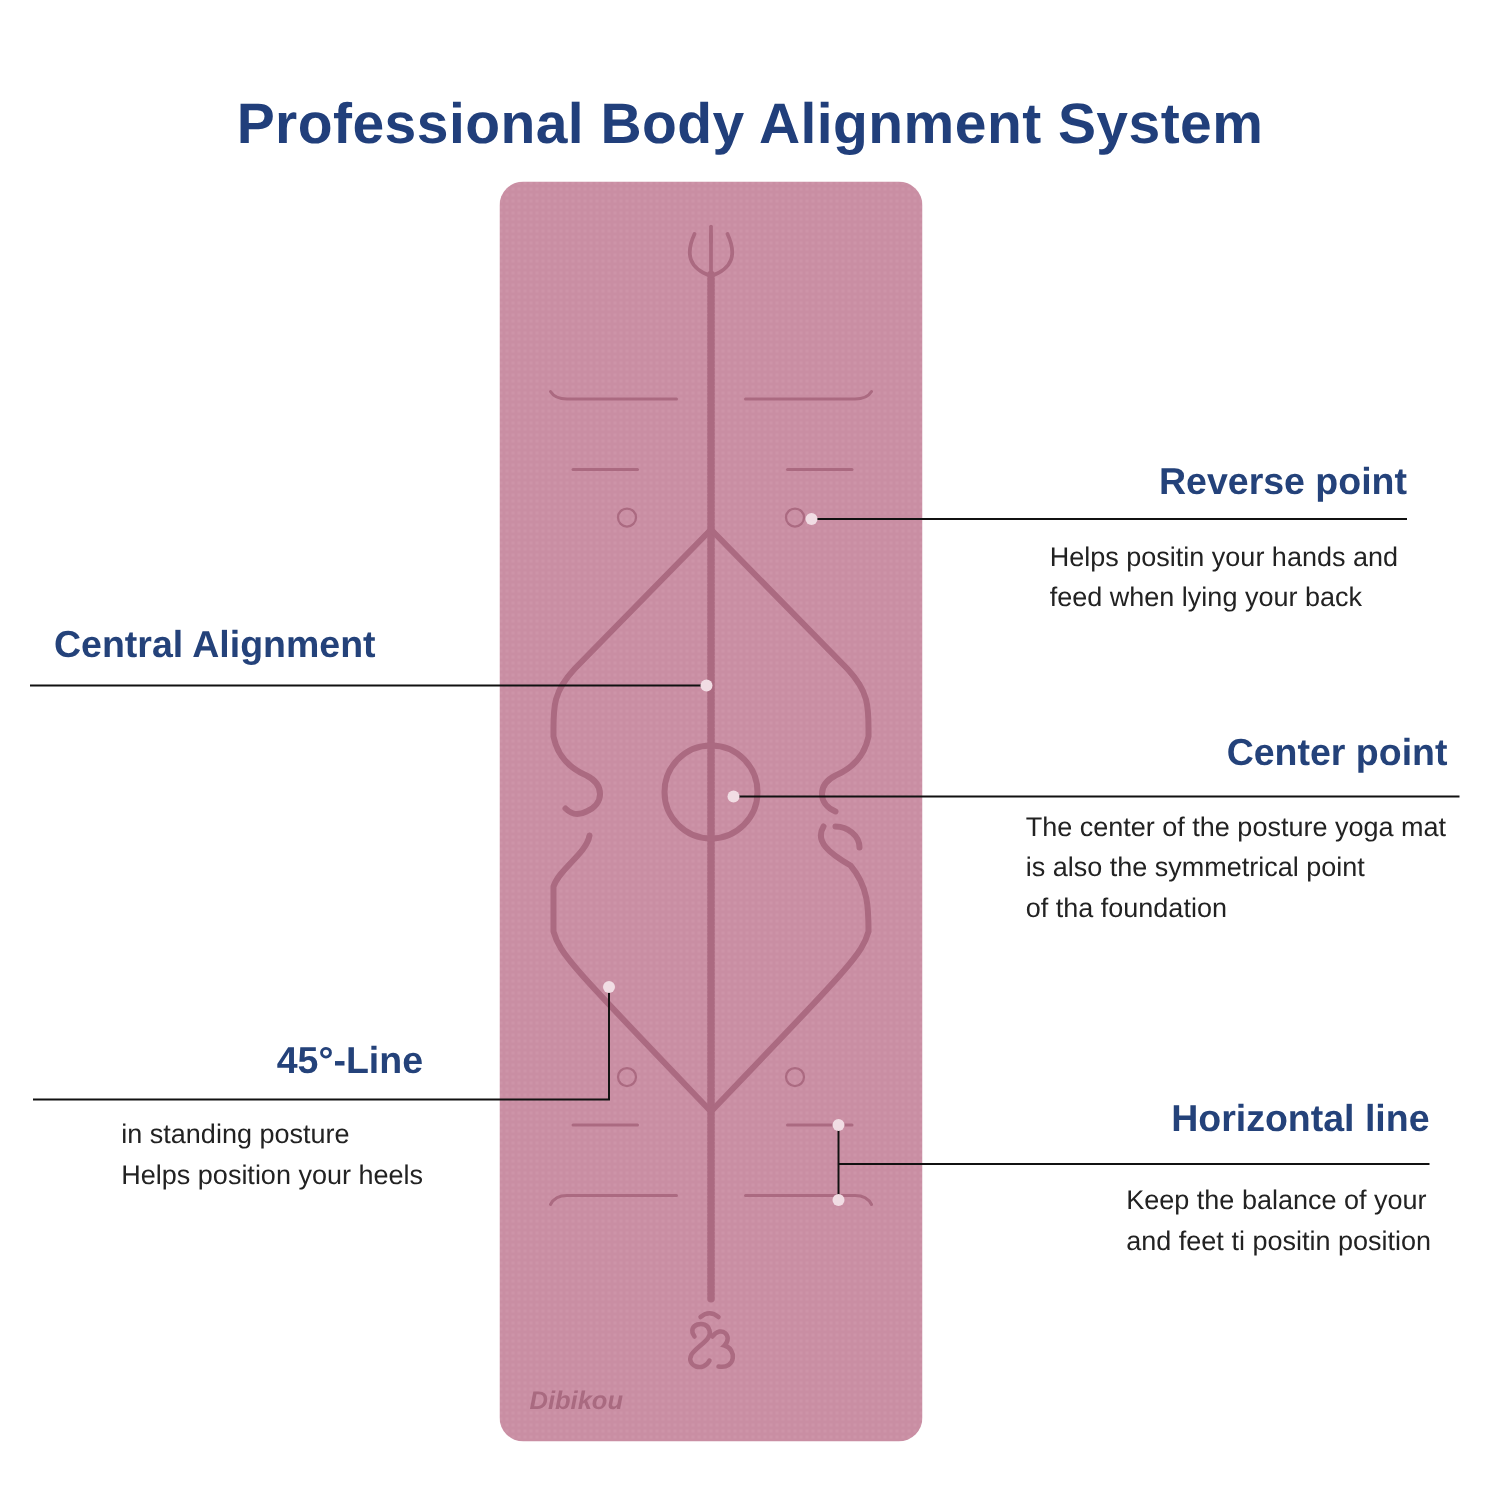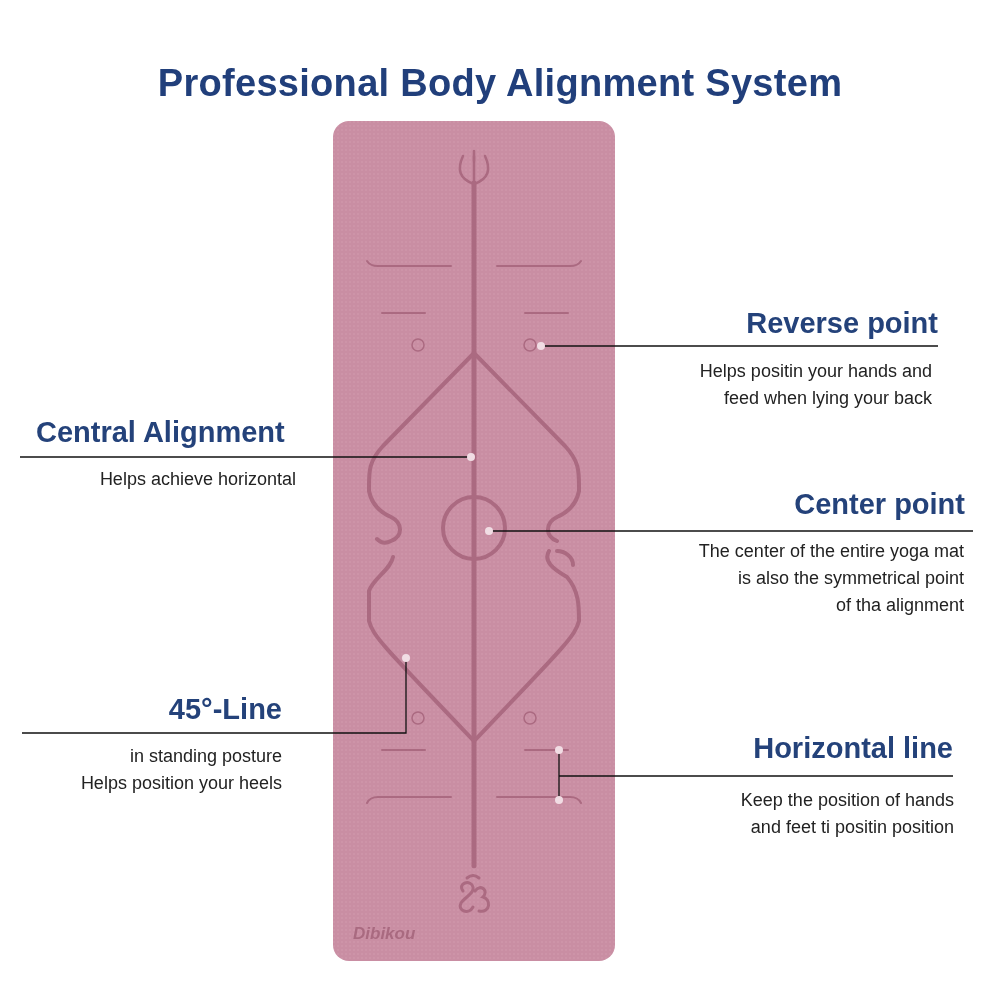--- a/index.html
+++ b/index.html
@@ -2,22 +2,22 @@
 <html><head>
 <meta charset="utf-8">
 <style>
   html, body { margin:0; padding:0; background:#ffffff; }
   body { width:1000px; height:1000px; position:relative; overflow:hidden;
          font-family:"Liberation Sans", sans-serif; }
   .title { position:absolute; left:0; top:30px; width:1000px; text-align:center;
            font-size:38px; font-weight:bold; color:#213f7b; letter-spacing:0.3px;margin-top:32px; }
   .mat-wrap { position:absolute; left:333px; top:121px; width:282px; height:840px; }
   .mat-wrap svg { display:block; }
-  .callout-title { position:absolute; font-size:29px; font-weight:bold; color:#24427a; white-space:nowrap; }
-  .callout-desc { position:absolute; font-size:18px; color:#222; line-height:27px; text-align:right; white-space:nowrap; }
+  .callout-title { position:absolute; font-size:25px; font-weight:bold; color:#24427a; white-space:nowrap; }
+  .callout-desc { position:absolute; font-size:18px; color:#222; line-height:27px; text-align:left; white-space:nowrap; }
   .overlay { position:absolute; left:0; top:0; width:1000px; height:1000px; pointer-events:none; }
 </style>
 </head>
 <body>
 
 <div class="title">Professional Body Alignment System</div>
 
 <div class="mat-wrap">
   <svg width="282" height="840" viewBox="0 0 282 840">
     <defs>
@@ -90,33 +90,32 @@
 </svg>
 
 <div class="callout-title" style="right:62px; top:307px;">Reverse point</div>
 <div class="callout-desc" style="right:68px; top:358px;">
   <div>Helps positin your hands and</div>
   <div>feed when lying your back</div>
 </div>
 
 <div class="callout-title" style="left:20px; top:416px;margin-left:16px;">Central Alignment</div>
 <div class="callout-desc" style="right:704px; top:466px;">
-  <div>Helps achieve horizontal</div>
 </div>
 
 <div class="callout-title" style="right:35px; top:488px;">Center point</div>
 <div class="callout-desc" style="right:36px; top:538px;">
-  <div>The center of the entire yoga mat</div>
+  <div>The center of the posture yoga mat</div>
   <div>is also the symmetrical point</div>
-  <div>of tha alignment</div>
+  <div>of tha foundation</div>
 </div>
 
 <div class="callout-title" style="right:718px; top:693px;margin-left:36px;">45°-Line</div>
 <div class="callout-desc" style="right:718px; top:743px;">
   <div>in standing posture</div>
   <div>Helps position your heels</div>
 </div>
 
 <div class="callout-title" style="right:47px; top:732px;">Horizontal line</div>
 <div class="callout-desc" style="right:46px; top:787px;">
-  <div>Keep the position of hands</div>
+  <div>Keep the balance of your</div>
   <div>and feet ti positin position</div>
 </div>
 
 </body></html>

